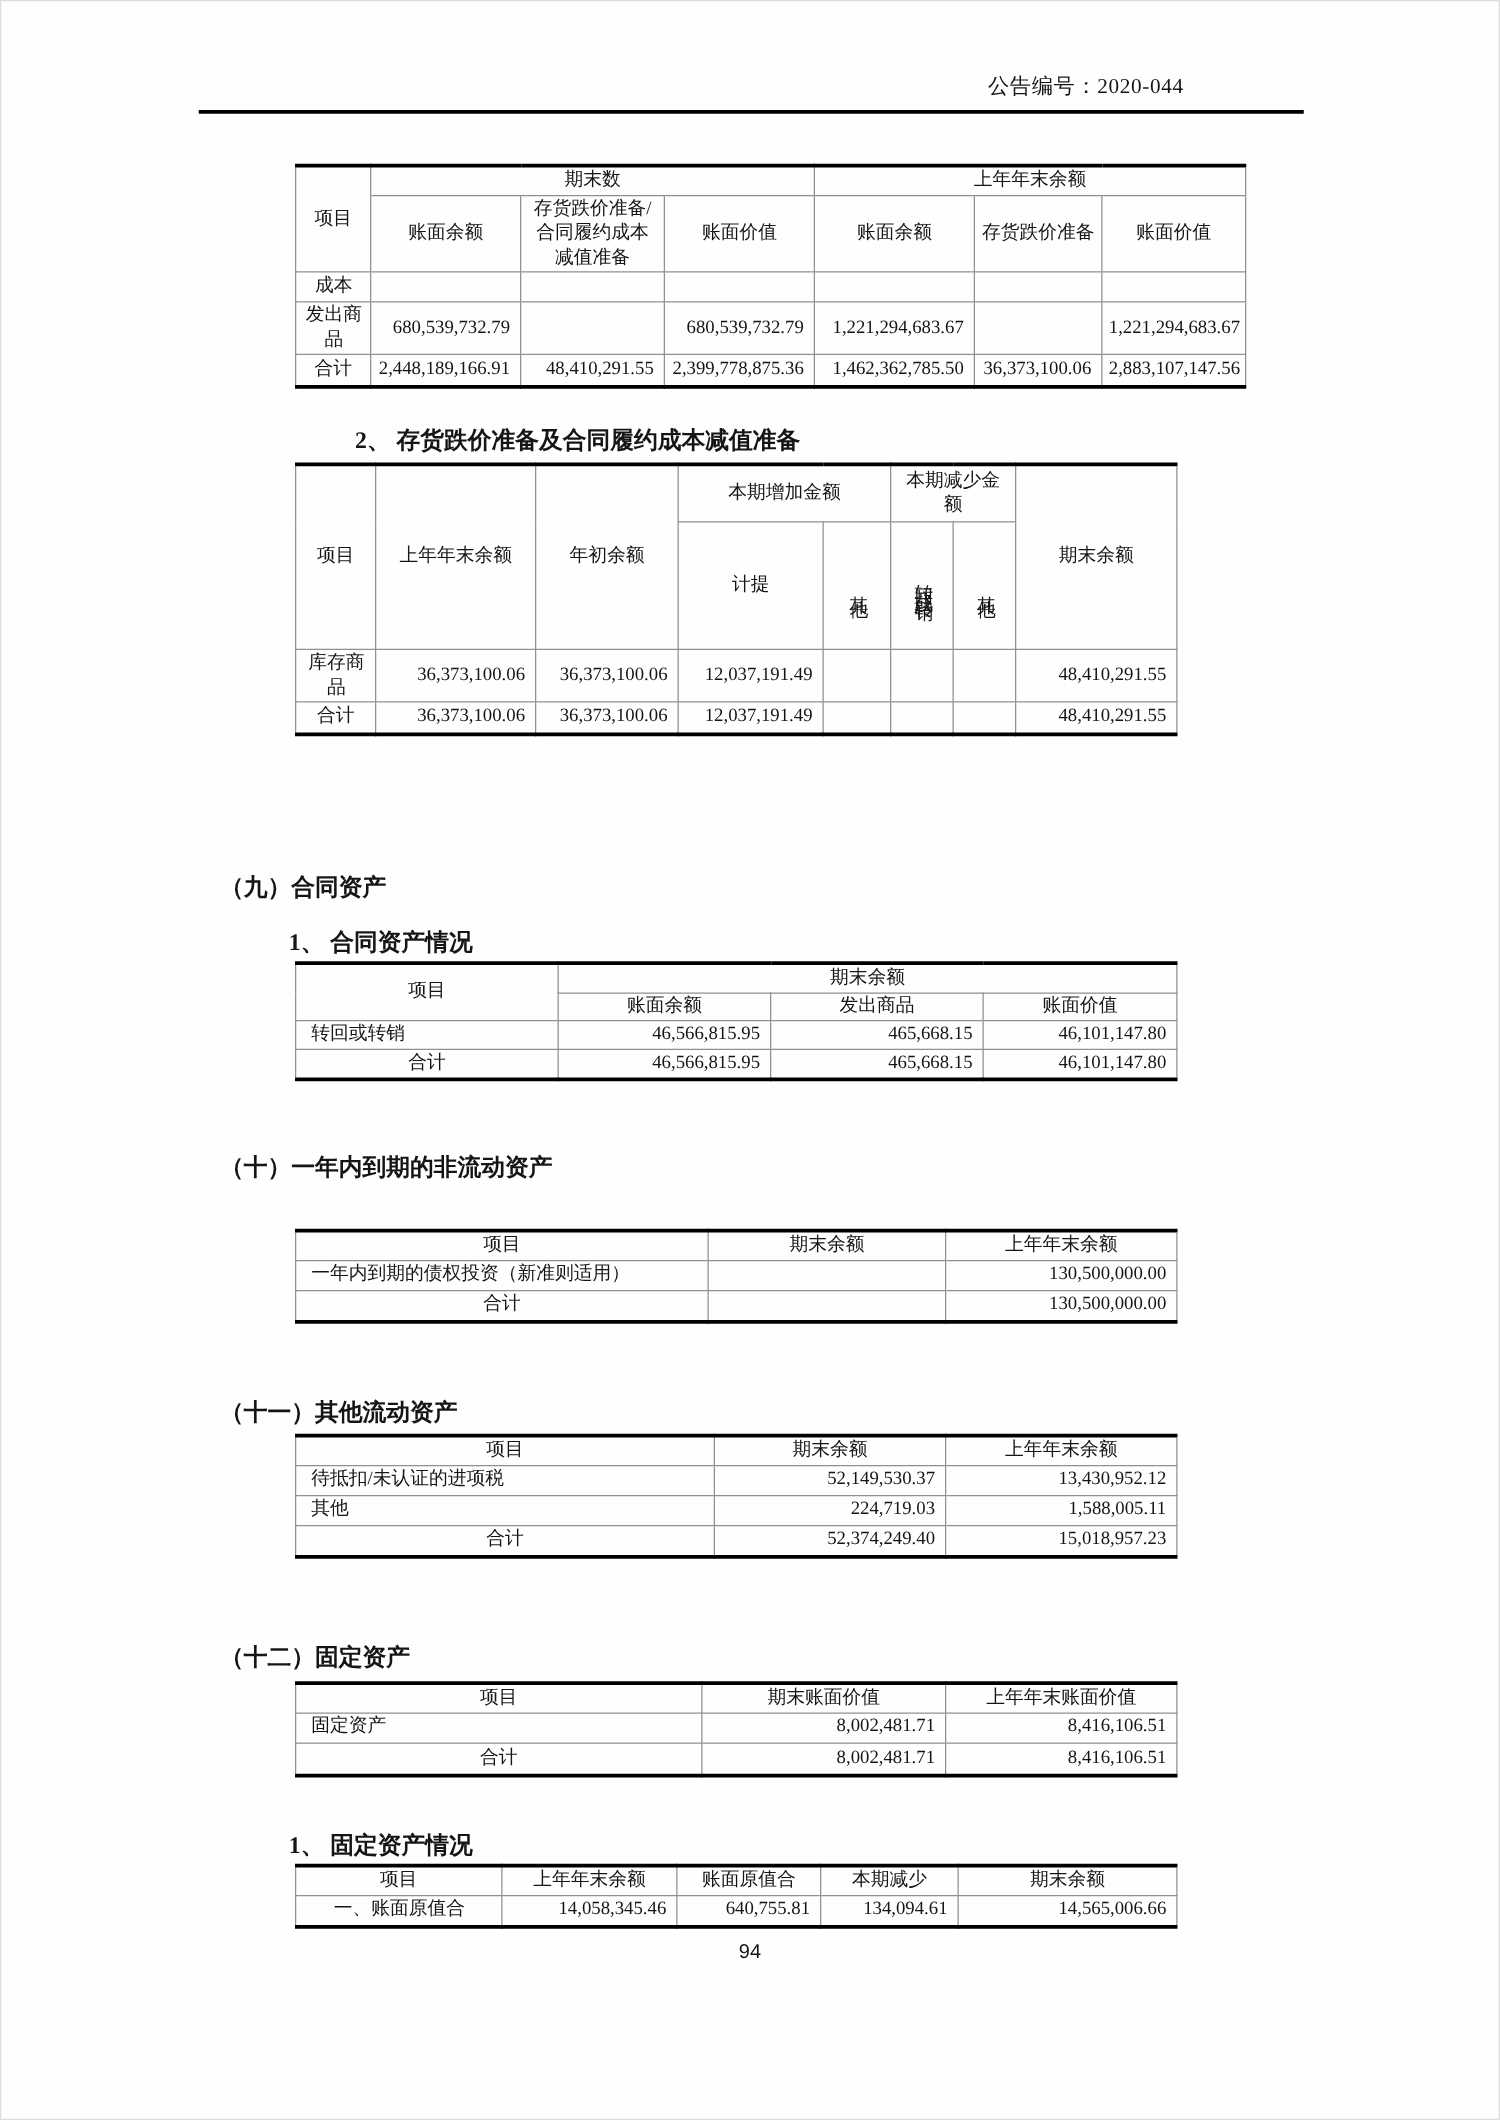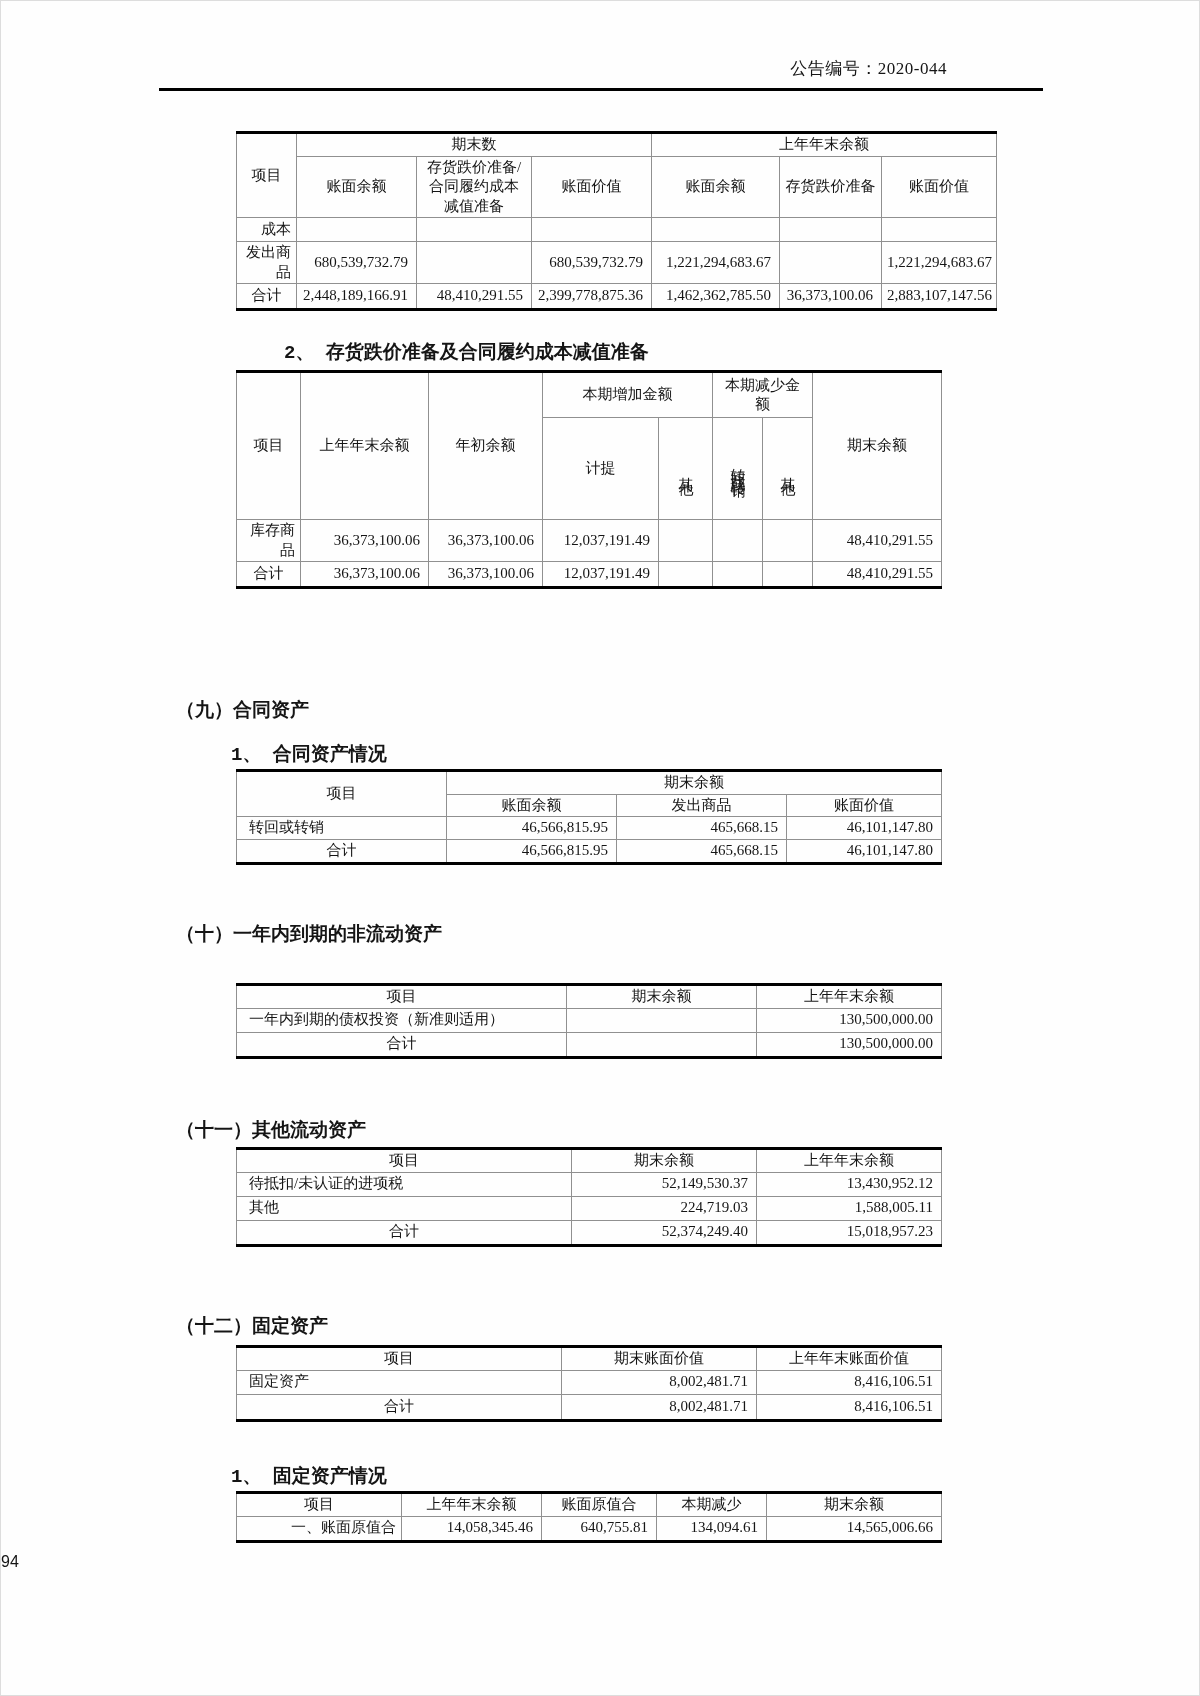--- a/index.html
+++ b/index.html
@@ -24,21 +24,21 @@
   .header-rule {
     position: absolute;
     top: 87px;
     left: 158px;
     width: 884px;
     height: 2.5px;
     background: #000;
   }
   .sec-heading {
     position: absolute;
-    font-family: Liberation Mono, monospace;
+    font-family: Liberation Serif, serif;
     font-weight: bold;
     font-size: 19px;
     white-space: nowrap;
   }
   .doc-table {
     position: absolute;
     border-collapse: collapse;
     table-layout: fixed;
     border-top: 3px solid #000;
     border-bottom: 3px solid #000;
@@ -46,35 +46,35 @@
   }
   .doc-table td {
     border: 1px solid #909090;
     padding: 1px 5px;
     text-align: center;
     vertical-align: middle;
     line-height: 1.3;
     overflow: hidden;
   }
   .doc-table td.num { text-align: right; padding-right: 8px; }
-  .doc-table td.lbl { text-align: right; padding-left: 6px; margin-top: 38px; }
+  .doc-table td.lbl { text-align: center; padding-left: 6px; margin-top: 38px; }
   .doc-table td.lbl-wide { text-align: left; padding-left: 12px; }
   .vtext {
     writing-mode: vertical-lr;
     text-orientation: upright;
     display: inline-block;
     line-height: 1;
     letter-spacing: 4px;
   }
   .page-num {
     position: absolute;
     top: 1552px;
     left: 0;
     width: 100%;
-    text-align: left;
+    text-align: center;
     font-family: "Liberation Sans", "DejaVu Sans", sans-serif;
     font-size: 16px;
   }
 </style>
 </head>
 <body>
 
 <div class="page">
 
   <div class="ann-no">公告编号：2020-044</div>

